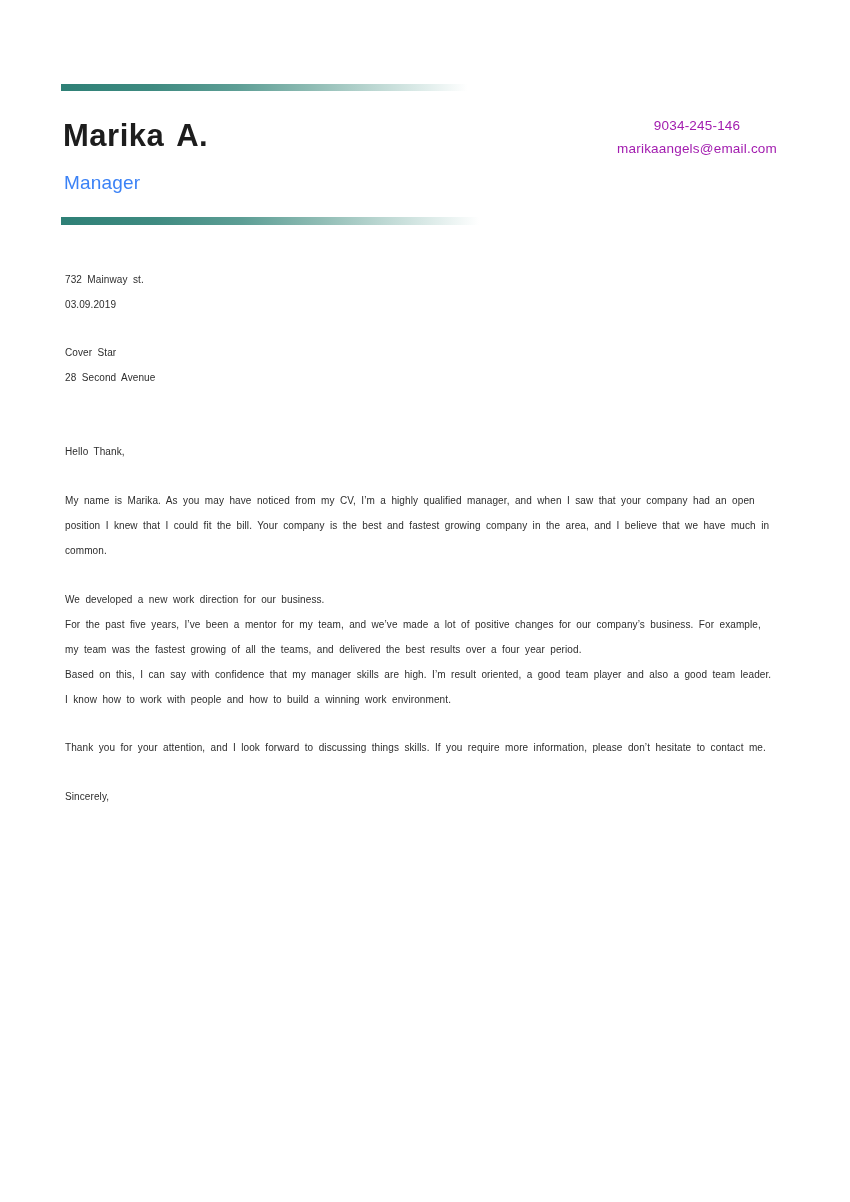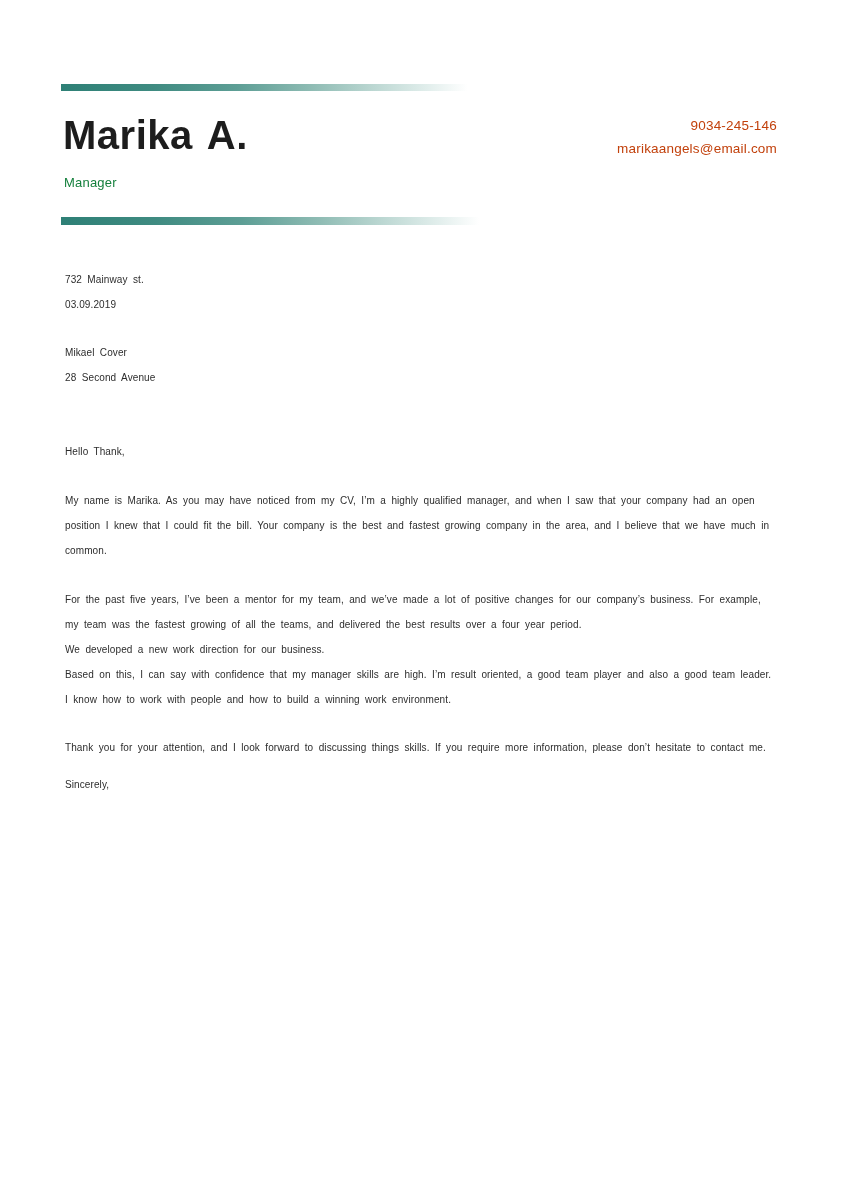--- a/index.html
+++ b/index.html
@@ -17,61 +17,61 @@
       #2e8076 0%, #3f8b81 22%, #5d9e95 42%, #8fbcb4 60%,
       #bdd8d3 75%, #e3efed 88%, rgba(255,255,255,0) 97%);
   }
   .bar-top    { left: 61px; top: 84px;  width: 419px; height: 7px; }
   .bar-bottom { left: 61px; top: 217px; width: 431px; height: 8px; }
 
   .person-name {
     position: absolute;
     left: 63px; top: 117px;
     margin: 0;
-    font-size: 40px;
+    font-size: 31px;
     line-height: 37px;
     font-weight: bold;
     letter-spacing: 0.5px;
     color: #1d1d1d;
     word-spacing: 4px;
   }
   .job-title {
     position: absolute;
     left: 64px; top: 174px;
-    font-size: 13px;
+    font-size: 19px;
     line-height: 17px;
-    color: #15803d;
+    color: #3b82f6;
     letter-spacing: 0.2px;
   }
   .contact-block {
     position: absolute;
     right: 73px; top: 114px;
-    text-align: right;
+    text-align: center;
     font-size: 13.5px;
     line-height: 23px;
-    color: #c2410c;
+    color: #a21caf;
     letter-spacing: 0.2px;
   }
 
   .letter-body {
     position: absolute;
     left: 65px; top: 267px;
     width: 709px;
     font-size: 10px;
     line-height: 25px;
     color: #2d2d2d;
     word-spacing: 2.5px;
     letter-spacing: 0.1px;
   }
   .recipient-block { margin-top: 23px; }
   .greeting        { margin-top: 49px; }
   .para-intro      { margin-top: 24px; }
   .para-experience { margin-top: 24px; }
   .para-thanks     { margin-top: 23px; }
-  .closing-block   { margin-top: 12px; }
+  .closing-block   { margin-top: 24px; }
 </style>
 </head>
 <body>
 
 <div class="page">
 
   <div class="accent-bar bar-top"></div>
 
   <h1 class="person-name">Marika A.</h1>
 
@@ -85,31 +85,31 @@
   <div class="accent-bar bar-bottom"></div>
 
   <div class="letter-body">
 
     <div class="sender-block">
       <div>732 Mainway st.</div>
       <div>03.09.2019</div>
     </div>
 
     <div class="recipient-block">
-      <div>Mikael Cover</div>
+      <div>Cover Star</div>
       <div>28 Second Avenue</div>
     </div>
 
     <div class="greeting">Hello Thank,</div>
 
     <div class="para-intro">My name is Marika. As you may have noticed from my CV, I’m a highly qualified manager, and when I saw that your company had an open position I knew that I could fit the bill. Your company is the best and fastest growing company in the area, and I believe that we have much in common.</div>
 
     <div class="para-experience">
+      <div>We developed a new work direction for our business.</div>
       <div>For the past five years, I’ve been a mentor for my team, and we’ve made a lot of positive changes for our company’s business. For example, my team was the fastest growing of all the teams, and delivered the best results over a four year period.</div>
-      <div>We developed a new work direction for our business.</div>
       <div>Based on this, I can say with confidence that my manager skills are high. I’m result oriented, a good team player and also a good team leader. I know how to work with people and how to build a winning work environment.</div>
     </div>
 
     <div class="para-thanks">Thank you for your attention, and I look forward to discussing things skills. If you require more information, please don’t hesitate to contact me.</div>
 
     <div class="closing-block">
       <div>Sincerely,</div>
     </div>
 
   </div>

